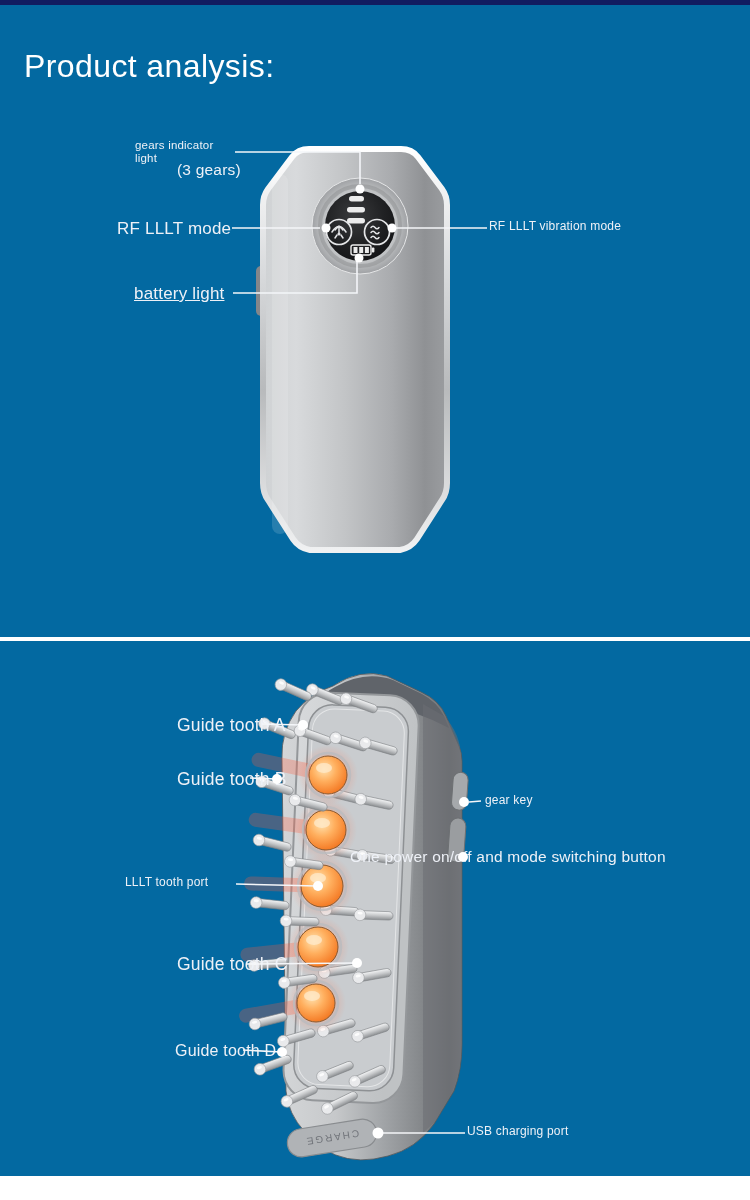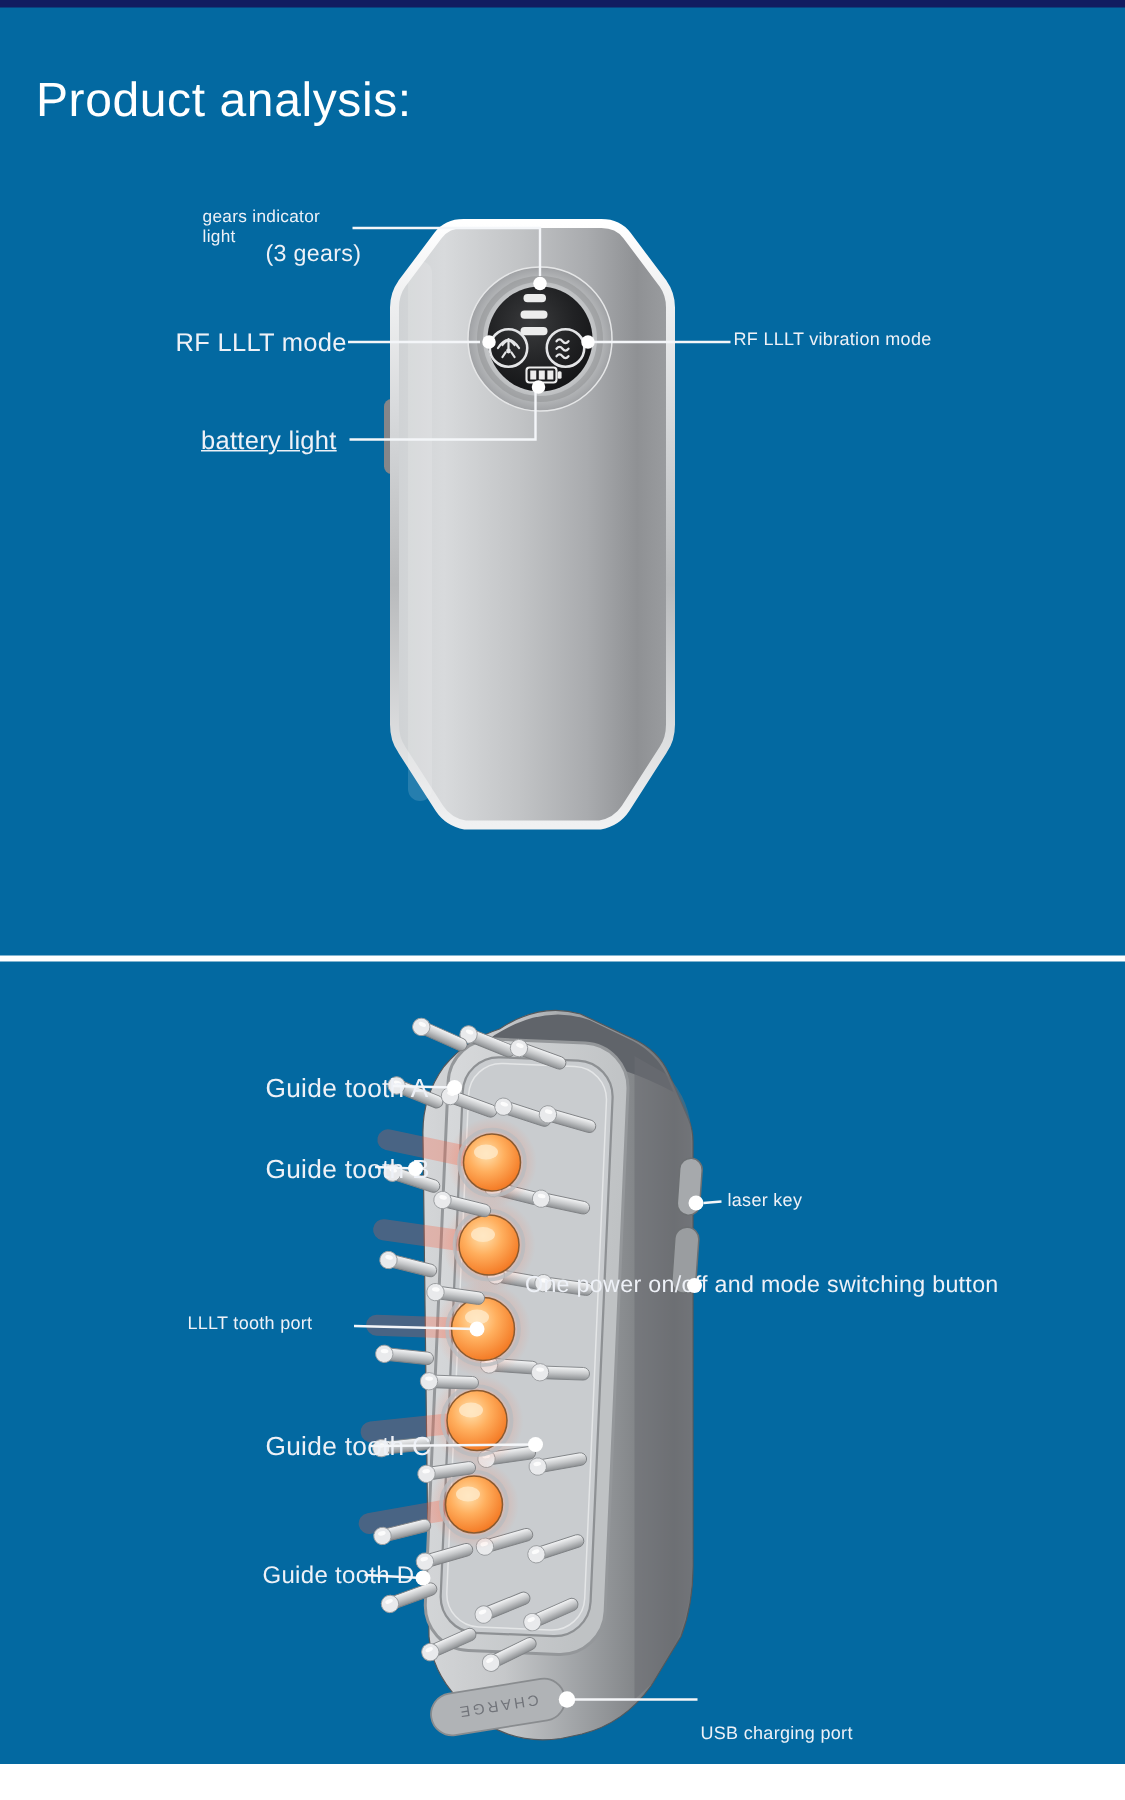--- a/index.html
+++ b/index.html
@@ -262,26 +262,26 @@
 
   <div class="lbl lbl-small" style="left:135px;top:139px;">gears indicator
 light</div>
   <div class="lbl lbl-sub" style="left:137px;top:161px;margin-left:40px;">(3 gears)</div>
   <div class="lbl" style="left:117px;top:219px;">RF LLLT mode</div>
   <div class="lbl lbl-16" style="left:489px;top:219px;">RF LLLT vibration mode</div>
   <div class="lbl" style="left:134px;top:284px;text-decoration:underline;">battery light</div>
 
   <div class="lbl lbl-17" style="left:177px;top:715px;">Guide tooth A</div>
   <div class="lbl lbl-17" style="left:177px;top:769px;">Guide tooth B</div>
-  <div class="lbl lbl-16" style="left:485px;top:793px;">laser key</div>
+  <div class="lbl lbl-16" style="left:485px;top:793px;">gear key</div>
   <div class="lbl lbl-15" style="left:350px;top:848px;">One power on/off and mode switching button</div>
   <div class="lbl lbl-16" style="left:125px;top:875px;">LLLT tooth port</div>
   <div class="lbl lbl-17" style="left:177px;top:954px;">Guide tooth C</div>
   <div class="lbl" style="left:175px;top:1042px;font-size:16px;">Guide tooth D</div>
-  <div class="lbl lbl-16" style="left:467px;top:1148px;">USB charging port</div>
+  <div class="lbl lbl-16" style="left:467px;top:1124px;">USB charging port</div>
 
   <svg class="overlay" width="750" height="1200" viewBox="0 0 750 1200">
     <g stroke="#f4f6f9" stroke-width="1.6" fill="none">
       <path d="M235 152 H360 V184"></path>
       <path d="M232 228 H320"></path>
       <path d="M396 228 H487"></path>
       <path d="M233 293 H357 V261"></path>
       <path d="M262 724 L302 725"></path>
       <path d="M250 778 L276 779"></path>
       <path d="M469 802 L481 801"></path>

